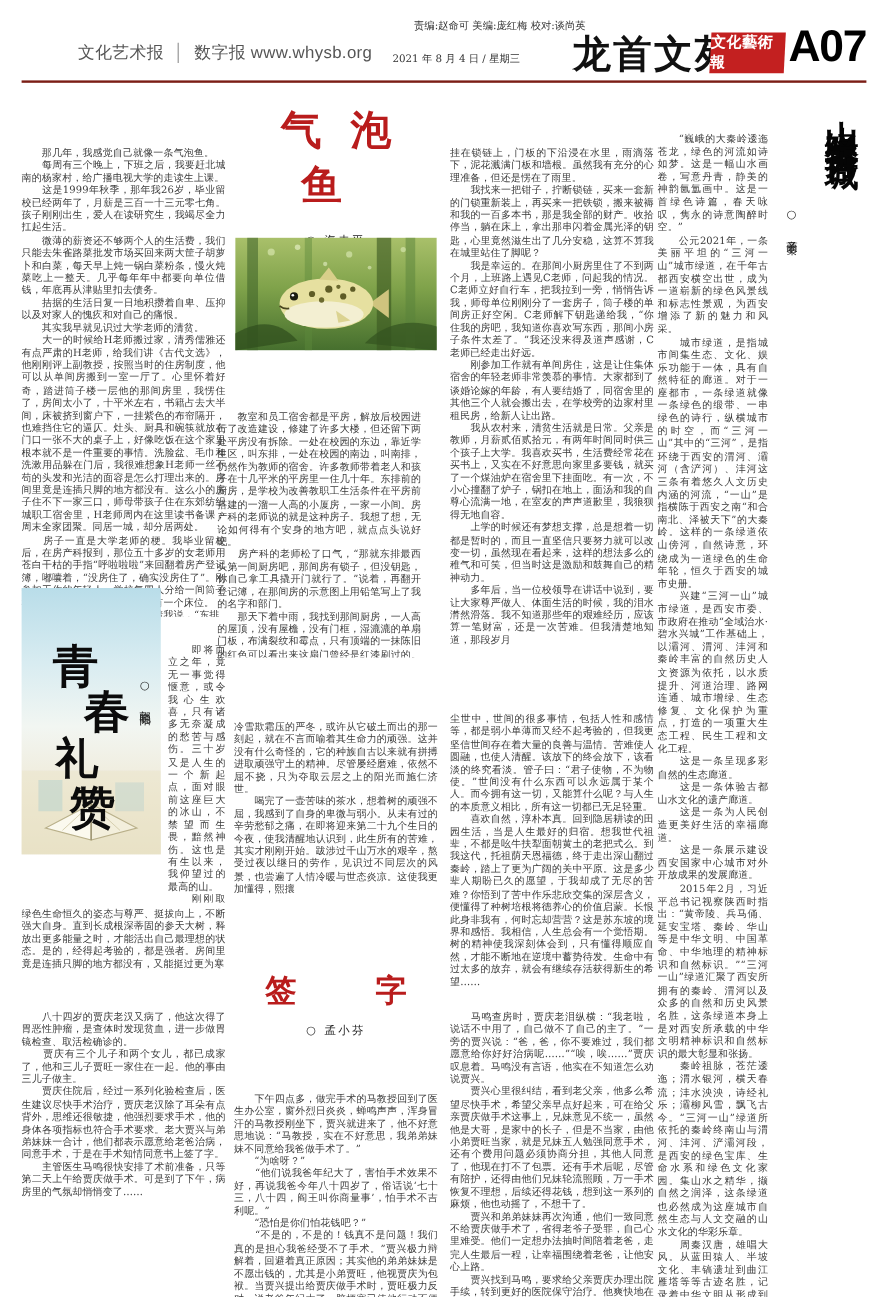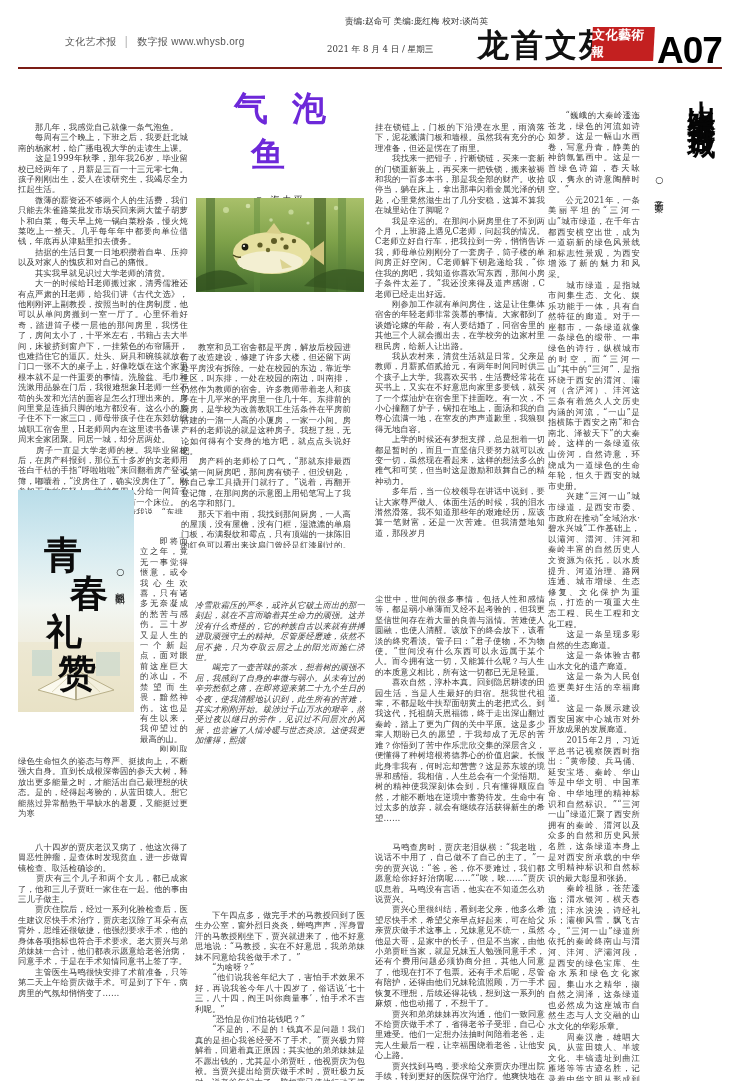--- a/index.html
+++ b/index.html
@@ -1,31 +1,31 @@
 <!DOCTYPE html>
 <html><head>
 <meta charset="utf-8">
 <style>
   html,body{margin:0;padding:0;background:#9a9a9a;}
   #page{position:relative;width:735px;height:1081px;background:#ffffff;margin:0 auto;overflow:hidden;
         font-family:"DejaVu Serif",serif;}
   .abs{position:absolute;}
   
-  .hdr-small{font-family:"Liberation Sans",sans-serif;font-size:10px;color:#555;letter-spacing:.3px;}
+  .hdr-small{font-family:"Liberation Sans",sans-serif;font-size:14px;color:#555;letter-spacing:.3px;}
   .hdr-ed{font-family:"DejaVu Serif",serif;font-size:8.6px;color:#333;}
   .section-title{font-size:32px;font-weight:bold;color:#111;letter-spacing:2px;font-family:"DejaVu Serif",serif;}
   .masthead{background:#c32020;color:#fff;width:62px;height:34px;display:flex;align-items:center;justify-content:center;
             font-size:12.5px;font-weight:bold;letter-spacing:.5px;transform:skewX(-3deg);font-family:"DejaVu Serif",serif;}
   .pageno{font-family:"Liberation Sans",sans-serif;font-size:37px;font-weight:bold;color:#000;letter-spacing:-1px;}
   .hrule{background:#7b1d15;height:2.4px;}
   
   .tx{position:absolute;font-size:8.3px;line-height:10.4px;text-align:justify;color:#3b3b3b;
       white-space:pre-wrap;overflow:hidden;word-break:break-all;letter-spacing:.15px;margin-top:42px;}
   
-  .a-title{font-weight:bold;color:#6d28d9;text-align:center;font-family:"DejaVu Serif",serif;}
+  .a-title{font-weight:bold;color:#b91c1c;text-align:center;font-family:"DejaVu Serif",serif;}
   .a-author{font-size:9.5px;color:#222;text-align:center;letter-spacing:2px;}
   .qp-title{font-size:34px;letter-spacing:24px;text-indent:24px;}
   .qz-title{font-size:26px;letter-spacing:20px;text-indent:20px;}
   
   #shanshui-wrap{position:absolute;left:548px;top:78px;width:176px;height:988px;}
   #ss-titlebox{float:right;width:78px;height:258px;position:relative;margin-left:6px;margin-bottom:4px;}
   .v-title{writing-mode:vertical-rl;font-size:28px;font-weight:600;letter-spacing:5px;color:#050505;
            position:absolute;right:4px;top:0;height:256px;font-family:"DejaVu Serif",serif;}
   .v-author{writing-mode:vertical-rl;font-size:9.5px;color:#222;position:absolute;left:6px;top:96px;letter-spacing:2px;}
   .ss-tx{font-size:8.3px;line-height:10.6px;text-align:justify;color:#3b3b3b;white-space:pre-wrap;
@@ -46,21 +46,21 @@
     <span>文化艺术报</span>
     <span style="color:#999;margin:0 4px;">│</span>
     <span>数字报 www.whysb.org</span>
   </div>
   <div class="abs hdr-ed" style="left:345px;top:16px;">责编:赵命可  美编:庞红梅  校对:谈尚英</div>
   <div class="abs hdr-ed" style="left:327px;top:44px;">2021 年 8 月 4 日 / 星期三</div>
   <div class="abs section-title" style="left:477px;top:24px;">龙首文苑</div>
   <div class="abs" style="left:592px;top:27px;">
     <div class="masthead">文化藝術報</div>
   </div>
-  <div class="abs pageno" style="left:657px;top:30px;">A07</div>
+  <div class="abs pageno" style="left:657px;top:18px;">A07</div>
   <div class="abs hrule" style="left:18px;top:67px;width:704px;"></div>
 
   <div class="tx" style="left:18px;top:80px;width:170px;height:392px;">　　那几年，我感觉自己就像一条气泡鱼。
 　　每周有三个晚上，下班之后，我要赶北城南的杨家村，给广播电视大学的走读生上课。
 　　这是1999年秋季，那年我26岁，毕业留校已经两年了，月薪是三百一十三元零七角。孩子刚刚出生，爱人在读研究生，我竭尽全力扛起生活。
 　　微薄的薪资还不够两个人的生活费，我们只能去朱雀路菜批发市场买回来两大筐子胡萝卜和白菜，每天早上炖一锅白菜粉条，慢火炖菜吃上一整天。几乎每年年中都要向单位借钱，年底再从津贴里扣去债务。
 　　拮据的生活日复一日地积攒着自卑、压抑以及对家人的愧疚和对自己的痛恨。
 　　其实我早就见识过大学老师的清贫。
 　　大一的时候给H老师搬过家，清秀儒雅还有点严肃的H老师，给我们讲《古代文选》，他刚刚评上副教授，按照当时的住房制度，他可以从单间房搬到一室一厅了。心里怀着好奇，踏进筒子楼一层他的那间房里，我愣住了，房间太小了，十平米左右，书籍占去大半间，床被挤到窗户下，一挂紫色的布帘隔开，也难挡住它的逼仄。灶头、厨具和碗筷就放在门口一张不大的桌子上，好像吃饭在这个家里根本就不是一件重要的事情。洗脸盆、毛巾和洗漱用品躲在门后，我很难想象H老师一丝不苟的头发和光洁的面容是怎么打理出来的。房间里竟是连插只脚的地方都没有。这么小的房子住不下一家三口，师母带孩子住在东郊纺织城职工宿舍里，H老师周内在这里读书备课，周末全家团聚。同居一城，却分居两处。
 　　房子一直是大学老师的梗。我毕业留校后，在房产科报到，那位五十多岁的女老师用苍白干枯的手指“呼啦啦啦”来回翻着房产登记簿，嘟囔着，“没房住了，确实没房住了”。刚参加工作的年轻人，学校每四人分给一间筒子楼里的小单间，所以一个人只有一个床位。
@@ -135,30 +135,34 @@
       <path d="M58,28 L58,58" stroke="#9a9270" stroke-width="1"></path>
     </svg>
     <span class="qc-char" style="left:26px;top:40px;font-size:38px;">青</span>
     <span class="qc-char" style="left:52px;top:78px;font-size:38px;">春</span>
     <span class="qc-char" style="left:28px;top:118px;font-size:36px;">礼</span>
     <span class="qc-char" style="left:40px;top:158px;font-size:38px;">赞</span>
     <span class="qc-author" style="left:95px;top:76px;">○ 郭晓阳</span>
   </div>
   <div class="tx" style="left:140px;top:494px;width:48px;height:216px;">　　即将而立之年，竟无一事觉得惬意，或令我心生欢喜，只有诸多无奈凝成的愁苦与感伤。三十岁又是人生的一个新起点，面对眼前这座巨大的冰山，不禁望而生畏，黯然神伤。这也是有生以来，我仰望过的最高的山。
 　　刚刚取得一点小进步，已然累得半死，它感到了从未有过的危机与疲惫。为了存活，想要撑开自己的生命绿荫，舒展枝叶，摆脱随时的向上，不断强大</div>
-  <div class="tx" style="left:18px;top:714px;width:170px;height:76px;">绿色生命恒久的姿态与尊严、挺拔向上，不断强大自身。直到长成根深蒂固的参天大树，释放出更多能量之时，才能活出自己最理想的状态。是的，经得起考验的，从蓝田猿人。想它能熬过异常酷热干旱缺水的暑夏，又能挺过更为寒</div>
-  <div class="tx" style="left:195px;top:558px;width:170px;height:232px;font-style:italic;">冷雪欺霜压的严冬，或许从它破土而出的那一刻起，就在不言而喻着其生命力的顽强。这并没有什么奇怪的，它的种族自古以来就有拼搏进取顽强守土的精神。尽管屡经磨难，依然不屈不挠，只为夺取云层之上的阳光而施仁济世。
+  <div class="tx" style="left:18px;top:714px;width:170px;height:76px;">绿色生命恒久的姿态与尊严、挺拔向上，不断强大自身。直到长成根深蒂固的参天大树，释放出更多能量之时，才能活出自己最理想的状态。是的，经得起考验的，都是强者。房间里竟是连插只脚的地方都没有，又能挺过更为寒</div>
+  <div class="tx" style="left:195px;top:558px;width:170px;height:232px;">冷雪欺霜压的严冬，或许从它破土而出的那一刻起，就在不言而喻着其生命力的顽强。这并没有什么奇怪的，它的种族自古以来就有拼搏进取顽强守土的精神。尽管屡经磨难，依然不屈不挠，只为夺取云层之上的阳光而施仁济世。
 　　喝完了一壶苦味的茶水，想着树的顽强不屈，我感到了自身的卑微与弱小。从未有过的辛劳愁郁之痛，在即将迎来第二十九个生日的今夜，使我清醒地认识到，此生所有的苦难，其实才刚刚开始。跋涉过千山万水的艰辛，熬受过夜以继日的劳作，见识过不同层次的风景，也尝遍了人情冷暖与世态炎凉。这使我更加懂得，熙攘</div>
   <div class="tx" style="left:18px;top:800px;width:170px;height:262px;">　　八十四岁的贾庆老汉又病了，他这次得了胃恶性肿瘤，是查体时发现贫血，进一步做胃镜检查、取活检确诊的。
 　　贾庆有三个儿子和两个女儿，都已成家了，他和三儿子贾旺一家住在一起。他的事由三儿子做主。
 　　贾庆住院后，经过一系列化验检查后，医生建议尽快手术治疗，贾庆老汉除了耳朵有点背外，思维还很敏捷，他强烈要求手术，他的身体各项指标也符合手术要求。老大贾兴与弟弟妹妹一合计，他们都表示愿意给老爸治病，同意手术，于是在手术知情同意书上签了字。
 　　主管医生马鸣很快安排了术前准备，只等第二天上午给贾庆做手术。可是到了下午，病房里的气氛却悄悄变了……</div>
 
   <div class="tx" style="left:375px;top:552px;width:170px;height:238px;">尘世中，世间的很多事情，包括人性和感情等，都是弱小单薄而又经不起考验的，但我更坚信世间存在着大量的良善与温情。苦难使人圆融，也使人清醒。该放下的终会放下，该看淡的终究看淡。管子曰：“君子使物，不为物使。”世间没有什么东西可以永远属于某个人。而今拥有这一切，又能算什么呢？与人生的本质意义相比，所有这一切都已无足轻重。
 　　喜欢自然，淳朴本真。回到隐居耕读的田园生活，当是人生最好的归宿。想我世代祖辈，不都是吆牛扶犁面朝黄土的老把式么。到我这代，托祖荫天恩福德，终于走出深山翻过秦岭，踏上了更为广阔的关中平原。这是多少辈人期盼已久的愿望，于我却成了无尽的苦难？你悟到了苦中作乐悲欣交集的深层含义，便懂得了种树培根将德养心的价值启蒙。长恨此身非我有，何时忘却营营？这是苏东坡的境界和感悟。我相信，人生总会有一个觉悟期。树的精神使我深刻体会到，只有懂得顺应自然，才能不断地在逆境中蓄势待发。生命中有过太多的放弃，就会有继续存活获得新生的希望……</div>
+  <div class="abs" style="left:195px;top:808px;width:170px;">
+    <div class="a-title qz-title">签　字</div>
+    <div class="a-author" style="margin-top:10px;">○  孟小芬</div>
+  </div>
   <div class="tx" style="left:195px;top:868px;width:170px;height:196px;">　　下午四点多，做完手术的马教授回到了医生办公室，窗外烈日炎炎，蝉鸣声声，浑身冒汗的马教授刚坐下，贾兴就进来了，他不好意思地说：“马教授，实在不好意思，我弟弟妹妹不同意给我爸做手术了。”
 　　“为啥呀？”
 　　“他们说我爸年纪大了，害怕手术效果不好，再说我爸今年八十四岁了，俗话说‘七十三，八十四，阎王叫你商量事’，怕手术不吉利呢。”
 　　“恐怕是你们怕花钱吧？”
 　　“不是的，不是的！钱真不是问题！我们真的是担心我爸经受不了手术。”贾兴极力辩解着，回避着真正原因；其实他的弟弟妹妹是不愿出钱的，尤其是小弟贾旺，他视贾庆为包袱。当贾兴提出给贾庆做手术时，贾旺极力反对，说老爸年纪大了，脑梗塞已使他行动不便了，能再活几年？没必要再折腾了。</div>
   <div class="tx" style="left:375px;top:800px;width:170px;height:262px;">　　马鸣查房时，贾庆老泪纵横：“我老啦，说话不中用了，自己做不了自己的主了。”一旁的贾兴说：“爸，爸，你不要难过，我们都愿意给你好好治病呢……”“唉，唉……”贾庆叹息着。马鸣没有言语，他实在不知道怎么劝说贾兴。
 　　贾兴心里很纠结，看到老父亲，他多么希望尽快手术，希望父亲早点好起来，可在给父亲贾庆做手术这事上，兄妹意见不统一，虽然他是大哥，是家中的长子，但是不当家，由他小弟贾旺当家，就是兄妹五人勉强同意手术，还有个费用问题必须协商分担，其他人同意了，他现在打不了包票。还有手术后呢，尽管有陪护，还得由他们兄妹轮流照顾，万一手术恢复不理想，后续还得花钱，想到这一系列的麻烦，他也动摇了，不想干了。
 　　贾兴和弟弟妹妹再次沟通，他们一致同意不给贾庆做手术了，省得老爷子受罪，自己心里难受。他们一定想办法抽时间陪着老爸，走完人生最后一程，让幸福围绕着老爸，让他安心上路。
 　　贾兴找到马鸣，要求给父亲贾庆办理出院手续，转到更好的医院保守治疗。他爽快地在知情同意书上签了字：放弃治疗，后果自负。贾兴</div>
 

